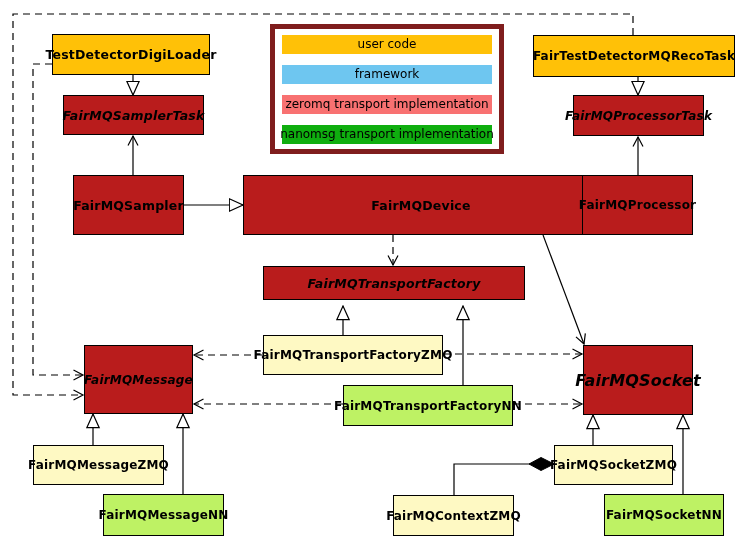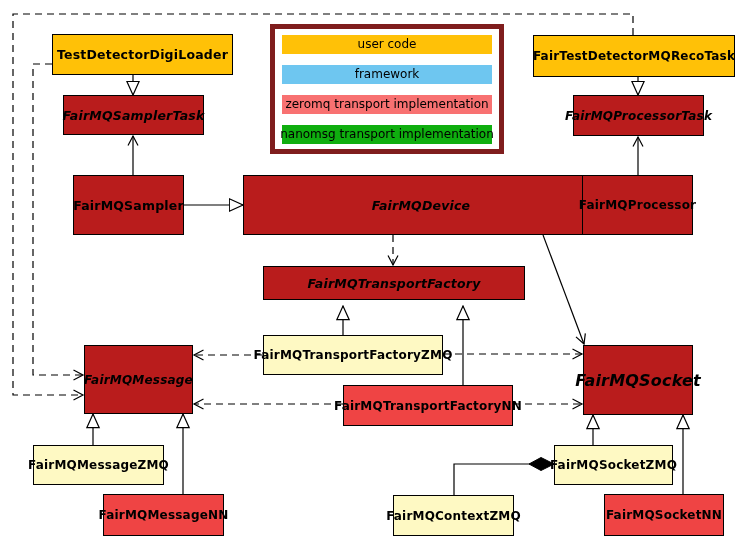--- a/index.html
+++ b/index.html
@@ -18,21 +18,21 @@
     border:1px solid #000000;
     display:flex;align-items:center;justify-content:center;
     font-size:12.5px;font-weight:bold;color:#000000;
     letter-spacing:.2px;
     text-align:center;
     white-space:nowrap;
   }
   .yellow{background:#FFC107;}
   .blue{background:#b91c1c;}
   .red{background:#fef9c3;}
-  .green{background:#ef4444;}
+  .green{background:#bef264;}
   .abstract{font-style:italic;}
   #legend{
     position:absolute;left:270px;top:24px;width:234px;height:130px;
     z-index:2;box-sizing:border-box;border:5px solid #7f1d1d;background:#ffffff;
     display:flex;flex-direction:column;justify-content:center;
     gap:11px;padding:0 7px;
   }
   .legend-bar{
     height:19px;box-sizing:border-box;
     display:flex;align-items:center;justify-content:center;
@@ -90,31 +90,31 @@
     </g>
   </svg>
 
   <div id="legend">
     <div class="legend-bar" style="background-color: rgb(255, 193, 7);">user code</div>
     <div class="legend-bar" style="background-color: rgb(110, 198, 240);">framework</div>
     <div class="legend-bar" style="background-color: rgb(248, 113, 113);">zeromq transport implementation</div>
     <div class="legend-bar" style="background-color: rgb(15, 174, 15);">nanomsg transport implementation</div>
   </div>
 
-  <div class="node yellow" style="left:52px;top:34px;width:181px;height:41px;">TestDetectorDigiLoader</div>
+  <div class="node yellow" style="left:52px;top:34px;width:158px;height:41px;">TestDetectorDigiLoader</div>
 
   <div class="node yellow" style="left:533px;top:35px;width:202px;height:42px;font-size:12px;">FairTestDetectorMQRecoTask</div>
 
   <div class="node blue abstract" style="left:63px;top:95px;width:141px;height:40px;">FairMQSamplerTask</div>
 
   <div class="node blue abstract" style="left:573px;top:95px;width:131px;height:41px;font-size:12px;">FairMQProcessorTask</div>
 
   <div class="node blue" style="left:73px;top:175px;width:111px;height:60px;">FairMQSampler</div>
 
-  <div class="node blue" style="left:243px;top:175px;width:356px;height:60px;font-style:italic;">FairMQDevice</div>
+  <div class="node blue" style="left:243px;top:175px;width:356px;height:60px;">FairMQDevice</div>
 
   <div class="node blue" style="left:582px;top:175px;width:111px;height:60px;font-size:12px;">FairMQProcessor</div>
 
   <div class="node blue abstract" style="left:263px;top:266px;width:262px;height:34px;">FairMQTransportFactory</div>
 
   <div class="node red" style="left:263px;top:335px;width:180px;height:40px;font-size:12px;">FairMQTransportFactoryZMQ</div>
 
   <div class="node green" style="left:343px;top:385px;width:170px;height:41px;font-size:12px;">FairMQTransportFactoryNN</div>
 
   <div class="node blue abstract" style="left:84px;top:345px;width:109px;height:69px;font-size:12px;">FairMQMessage</div>

